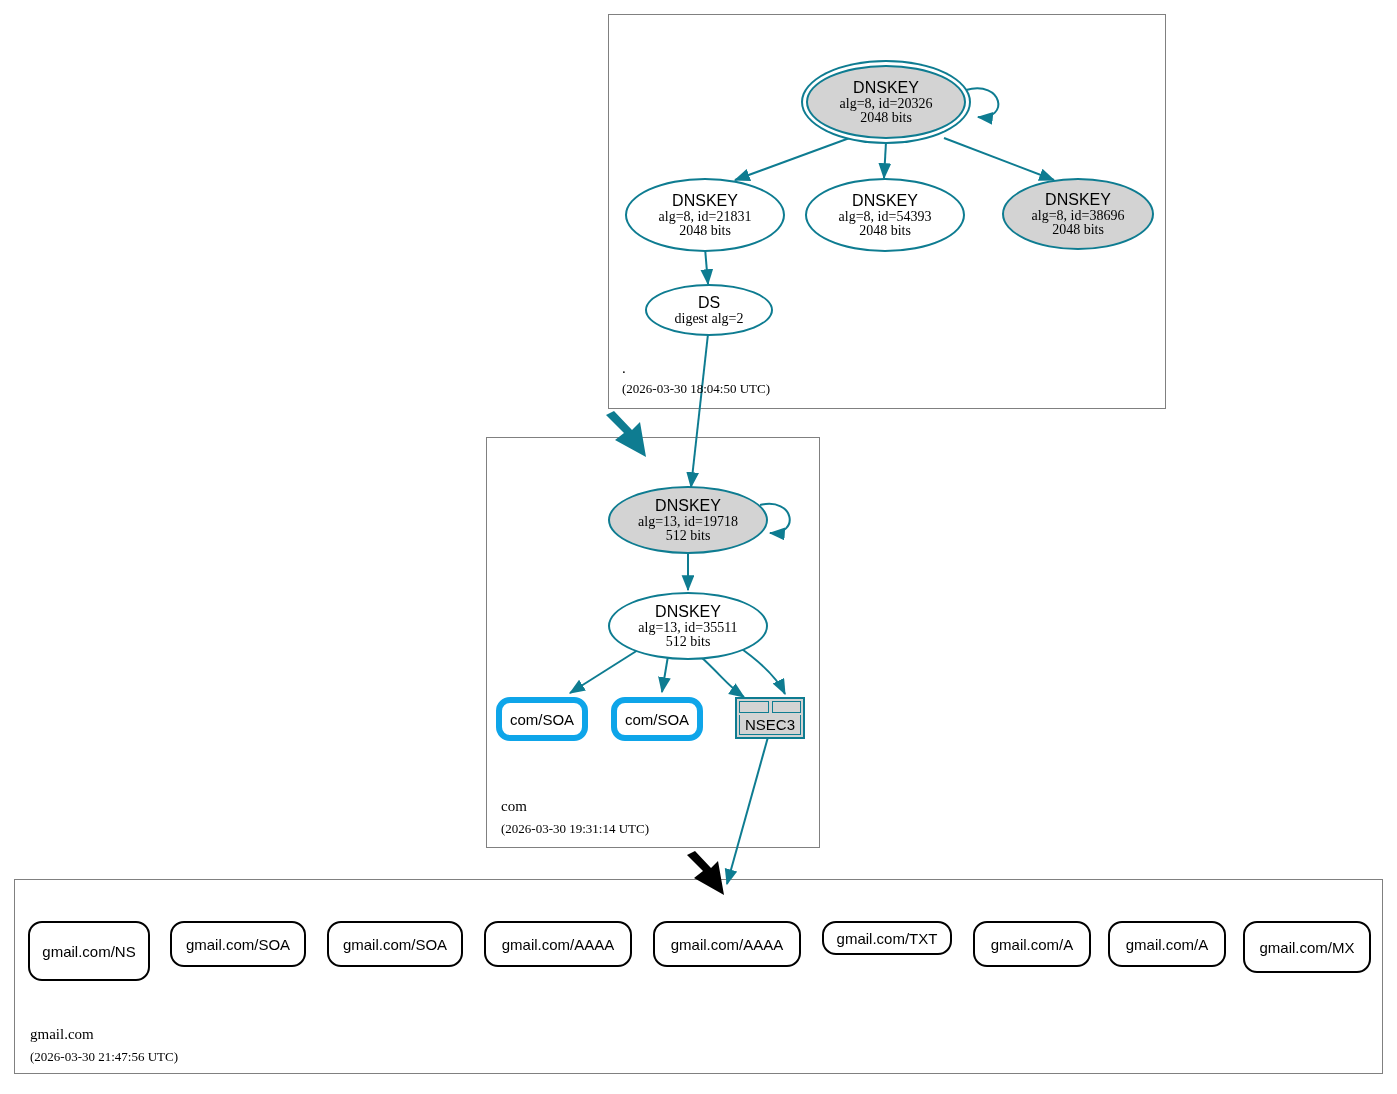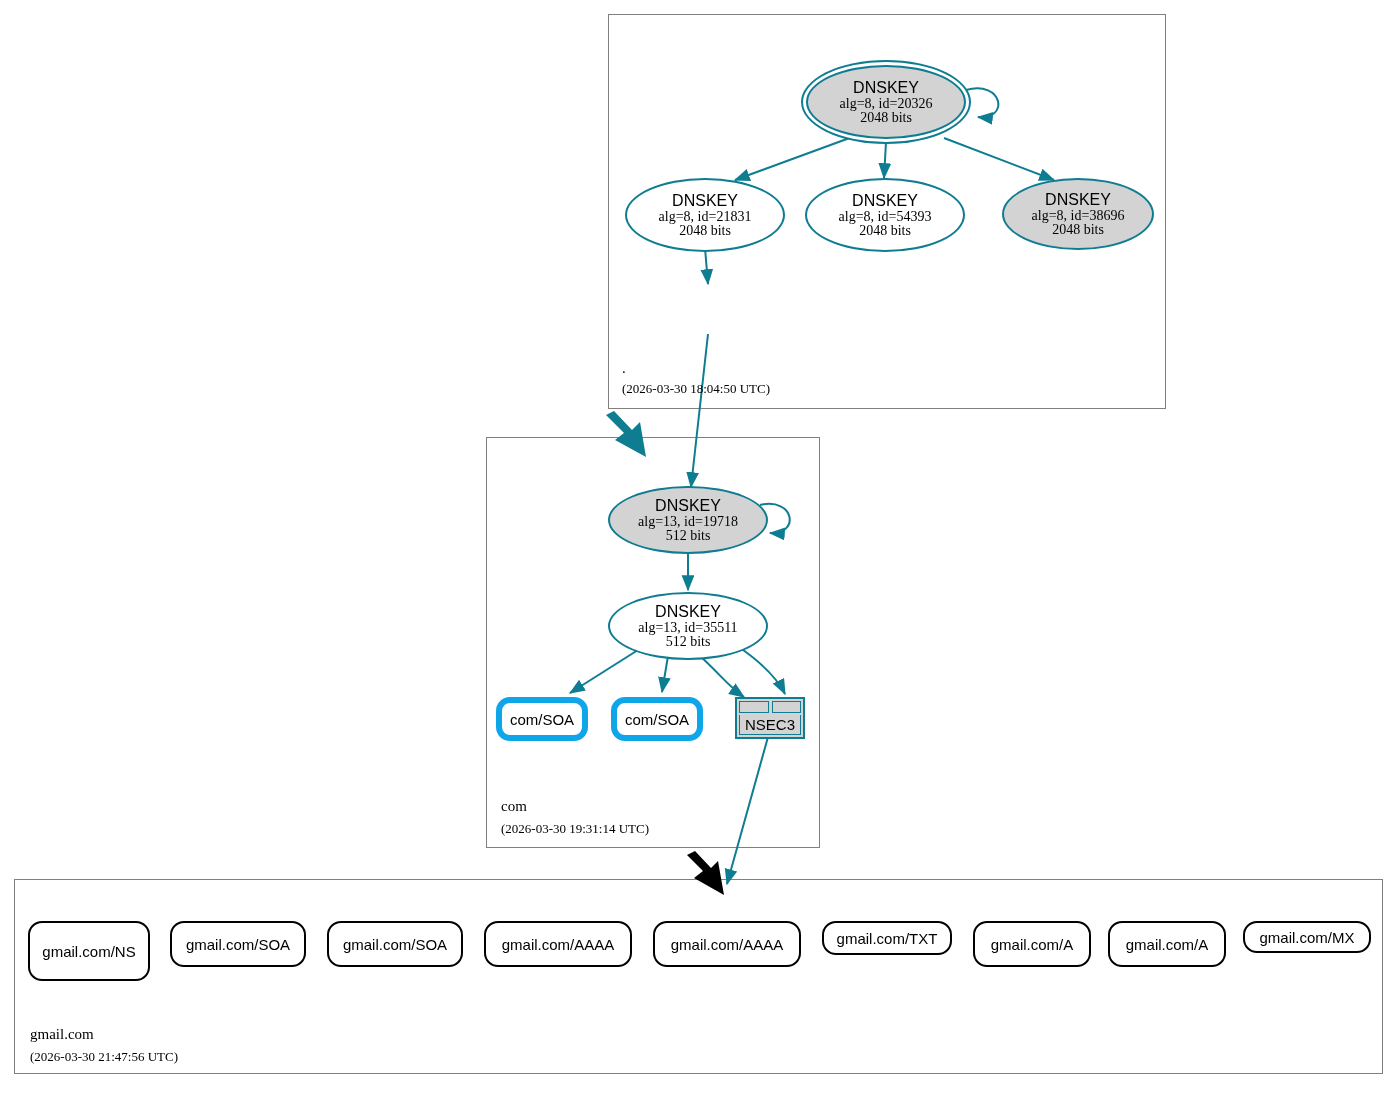--- a/index.html
+++ b/index.html
@@ -192,20 +192,24 @@
     <span class="node-sub">alg=8, id=54393</span>
     <span class="node-sub">2048 bits</span>
   </div>
 
   <div class="node ellipse filled" style="left:1002px; top:178px; width:152px; height:72px;">
     <span class="node-title">DNSKEY</span>
     <span class="node-sub">alg=8, id=38696</span>
     <span class="node-sub">2048 bits</span>
   </div>
 
+  <div class="node ellipse" style="left:645px; top:284px; width:128px; height:52px;">
+    <span class="node-title">DS</span>
+    <span class="node-sub">digest alg=2</span>
+  </div>
 
   <div class="zone-label zone-name" style="left:622px; top:360px;">.</div>
   <div class="zone-label zone-time" style="left:622px; top:381px;">(2026-03-30 18:04:50 UTC)</div>
 
   <div class="node ellipse filled" style="left:608px; top:486px; width:160px; height:68px;">
     <span class="node-title">DNSKEY</span>
     <span class="node-sub">alg=13, id=19718</span>
     <span class="node-sub">512 bits</span>
   </div>
 
@@ -251,20 +255,20 @@
   </div>
   <div class="node rrset insecure" style="left:822px; top:921px; width:130px; height:34px;">
     <span>gmail.com/TXT</span>
   </div>
   <div class="node rrset insecure" style="left:973px; top:921px; width:118px; height:46px;">
     <span>gmail.com/A</span>
   </div>
   <div class="node rrset insecure" style="left:1108px; top:921px; width:118px; height:46px;">
     <span>gmail.com/A</span>
   </div>
-  <div class="node rrset insecure" style="left:1243px; top:921px; width:128px; height:32px;">
+  <div class="node rrset insecure" style="left:1243px; top:921px; width:128px; height:52px;">
     <span>gmail.com/MX</span>
   </div>
 
   <div class="zone-label zone-name" style="left:30px; top:1026px;">gmail.com</div>
   <div class="zone-label zone-time" style="left:30px; top:1049px;">(2026-03-30 21:47:56 UTC)</div>
 
 </div>
 
 </body></html>

